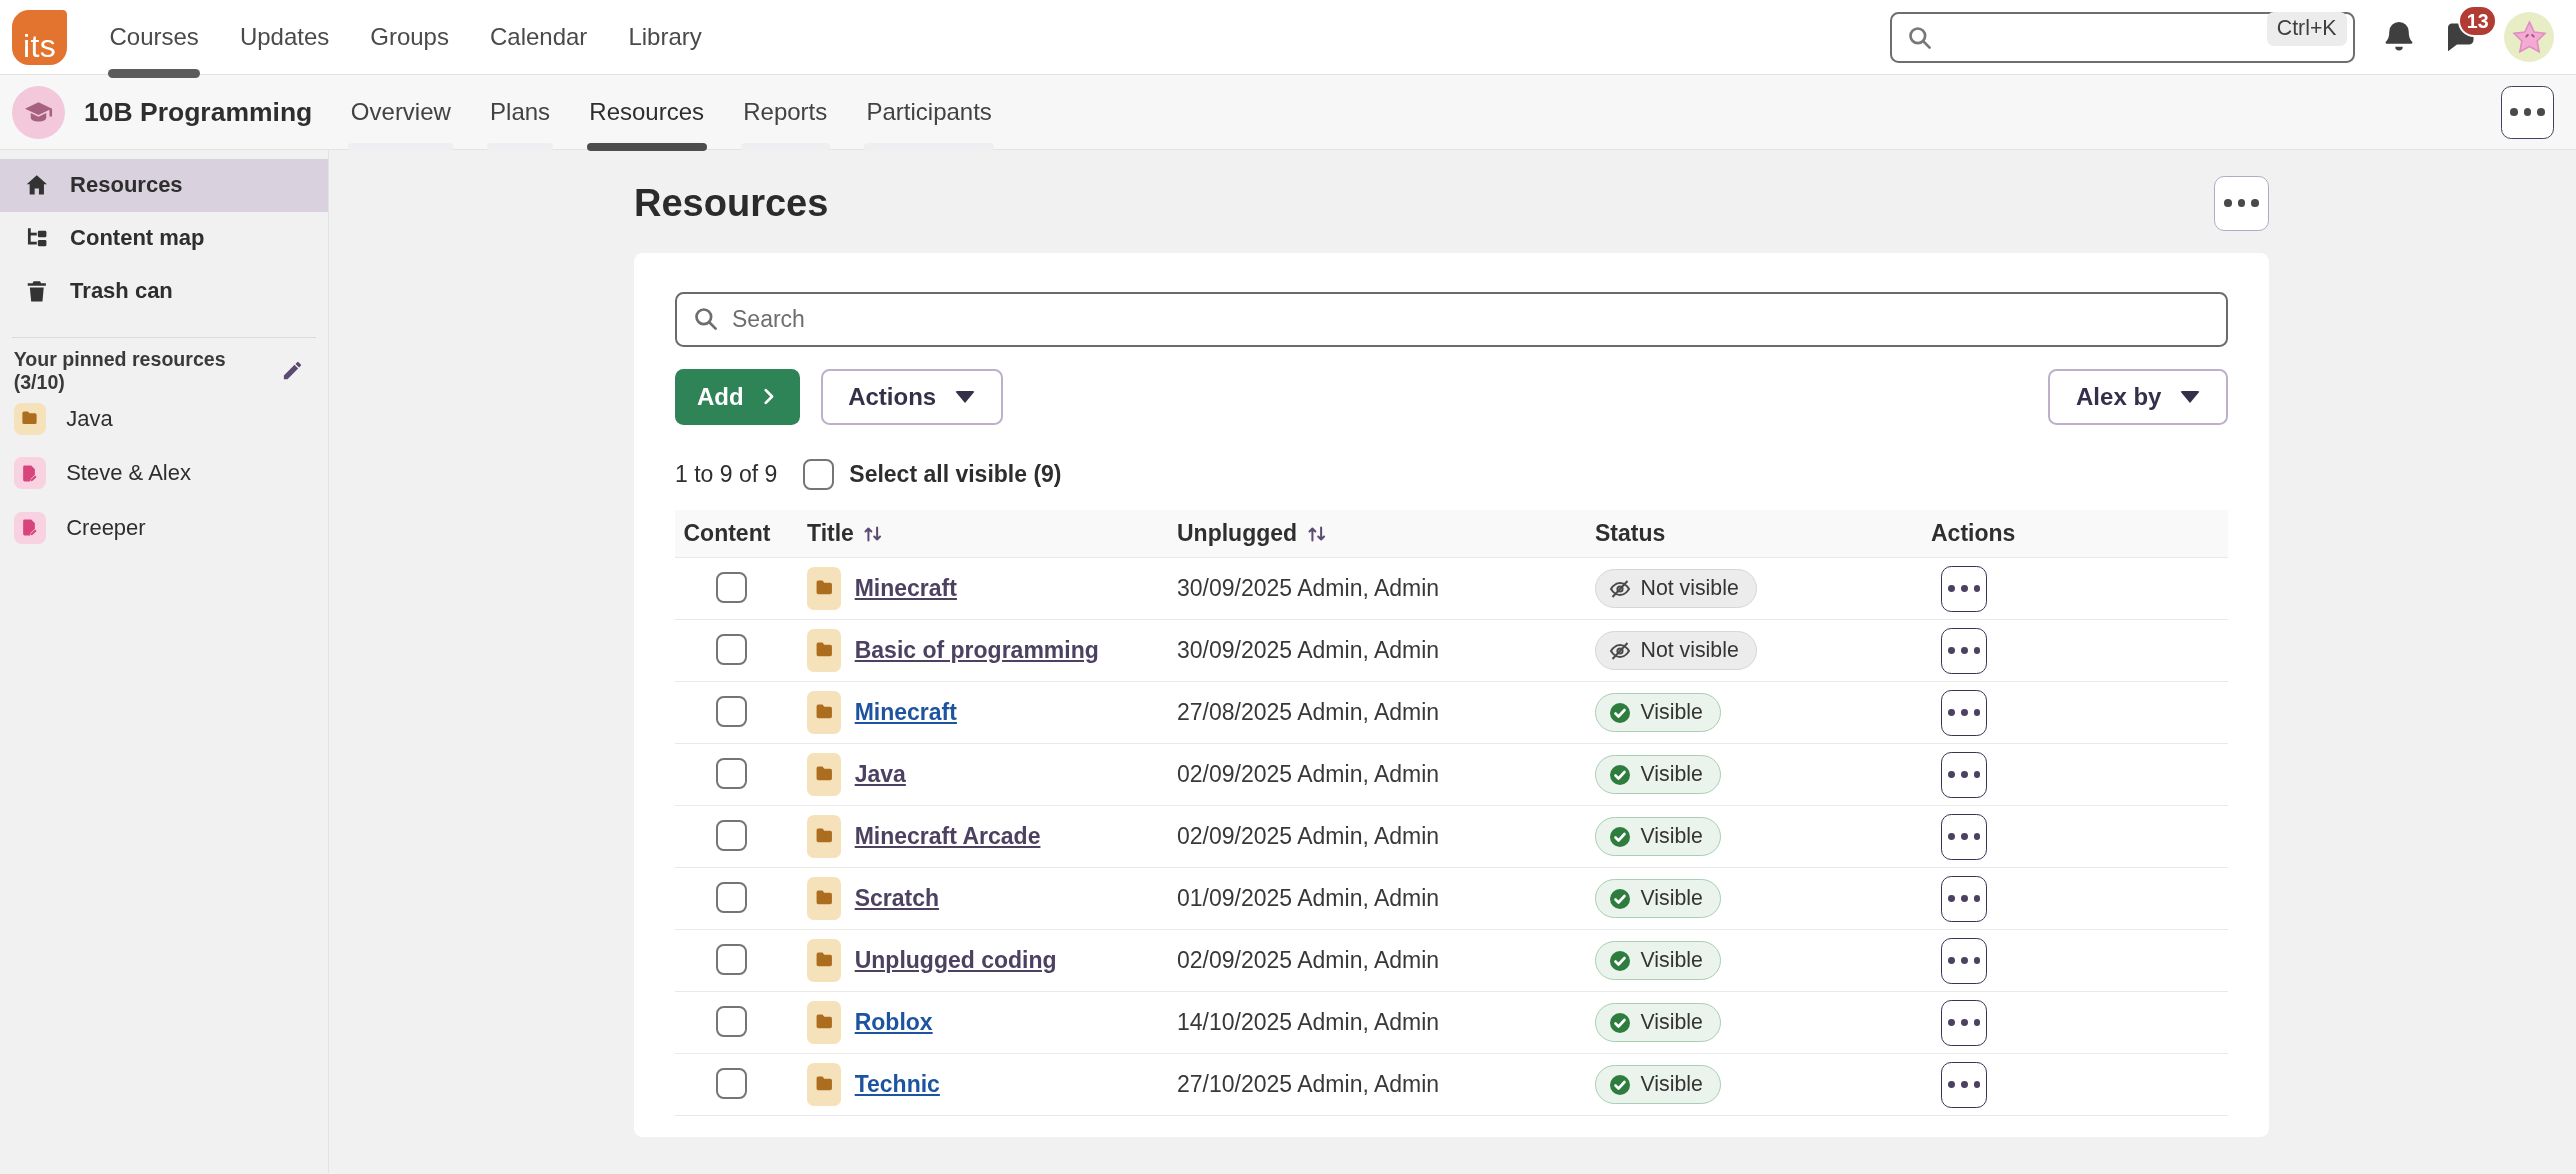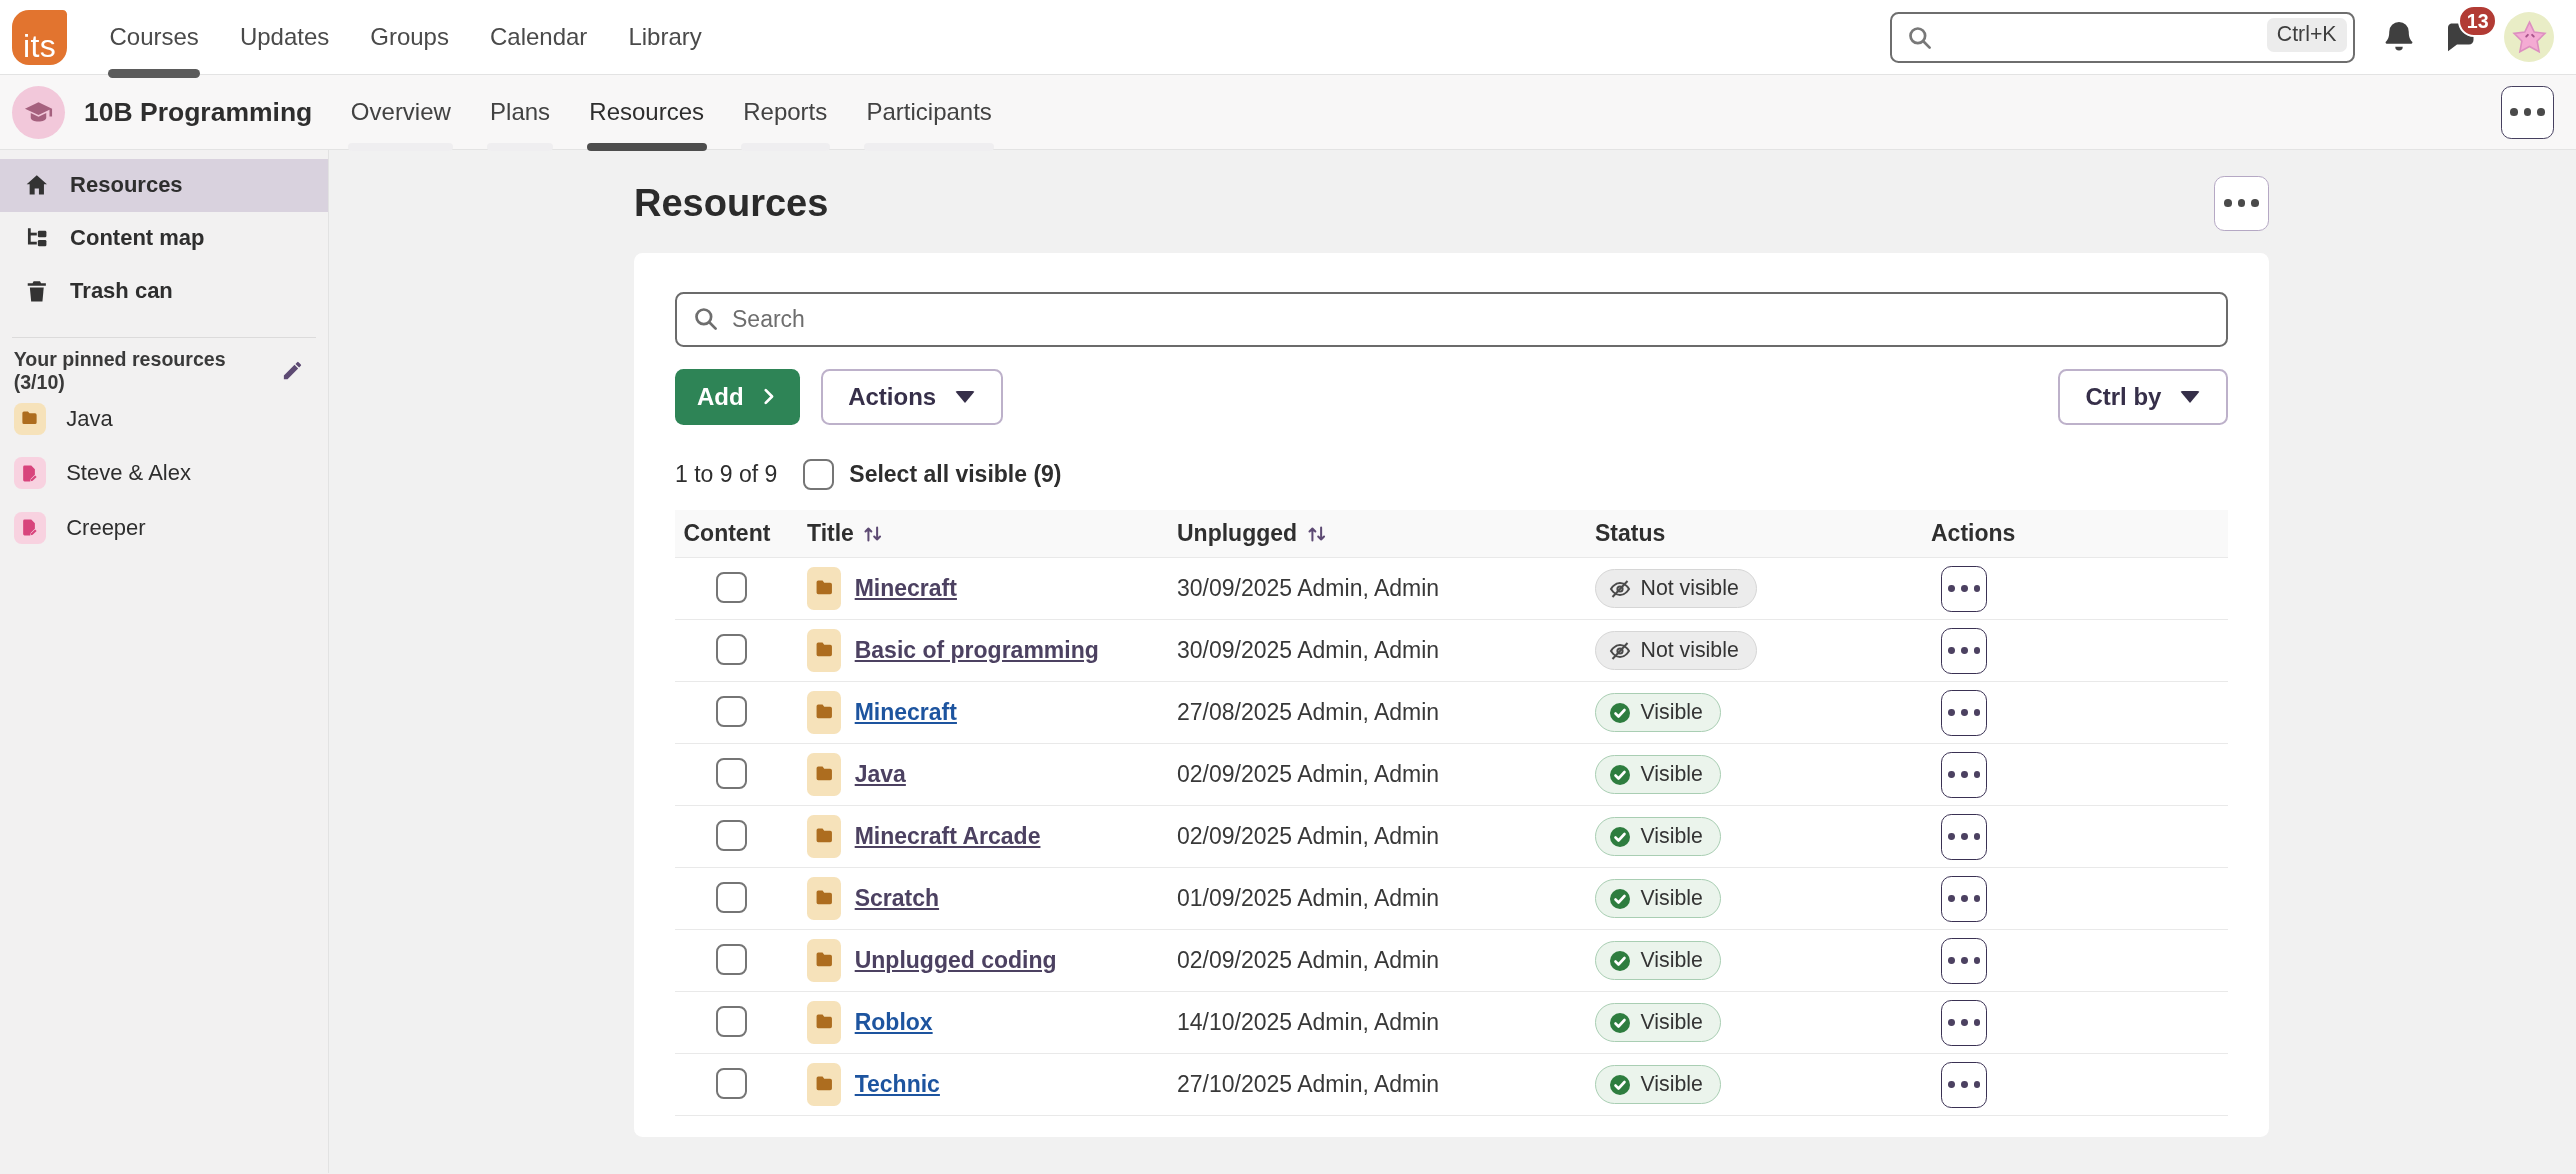--- a/index.html
+++ b/index.html
@@ -32,21 +32,21 @@
     background:#5b5b5b; border-radius:5.1px;
   }
   .topnav-right { margin-left:auto; display:flex; align-items:center; gap:25.6px; }
   .global-search { position:relative; width:465px; height:51px; }
   .global-search input {
     width:100%; height:100%; border:2.6px solid #6e6e6e; border-radius:8.5px;
     padding:0 102px 0 53px; font-size:23px; font-family:inherit; color:#2e2e2e; outline:none; background:#fff;
   }
   .global-search .mag { position:absolute; left:15.4px; top:12px; width:27px; height:27px; color:#787878; }
   .shortcut-chip {
-    position:absolute; right:8.5px; top:6px; height:34px; padding:0 10.2px;
+    position:absolute; right:8.5px; top:0; height:34px; padding:0 10.2px;
     background:#ececec; border-radius:6.8px; font-size:21.3px; color:#3f3f3f;
     display:flex; align-items:center;
   }
   .icon-btn { background:none; border:none; cursor:pointer; color:#3f3f3f; position:relative; }
   .icon-btn svg { width:36px; height:36px; }
   .msg-badge {
     position:absolute; top:-13.7px; right:-19px; min-width:36px; height:32px; padding:0 6.8px;
     background:#b23b34; border:2.6px solid #fff; color:#fff; border-radius:19px;
     font-size:19.6px; font-weight:700; display:flex; align-items:center; justify-content:center;
   }
@@ -353,21 +353,21 @@
           <span>Add</span>
           <svg viewBox="0 0 24 24" fill="none" stroke="currentColor" stroke-width="3.4" stroke-linecap="round" stroke-linejoin="round">
               <path d="M8.5 4l8 8-8 8"></path>
             </svg>
         </button>
         <button class="btn-outline actions-btn">
           <span>Actions</span>
           <span class="caret-down"></span>
         </button>
         <button class="btn-outline sort-btn">
-          <span>Ctrl by</span>
+          <span>Alex by</span>
           <span class="caret-down"></span>
         </button>
       </div>
 
       <div class="meta-row">
         <span class="count-text">1 to 9 of 9</span>
         <span class="checkbox"></span>
         <span class="select-all-label">Select all visible (9)</span>
       </div>
 

